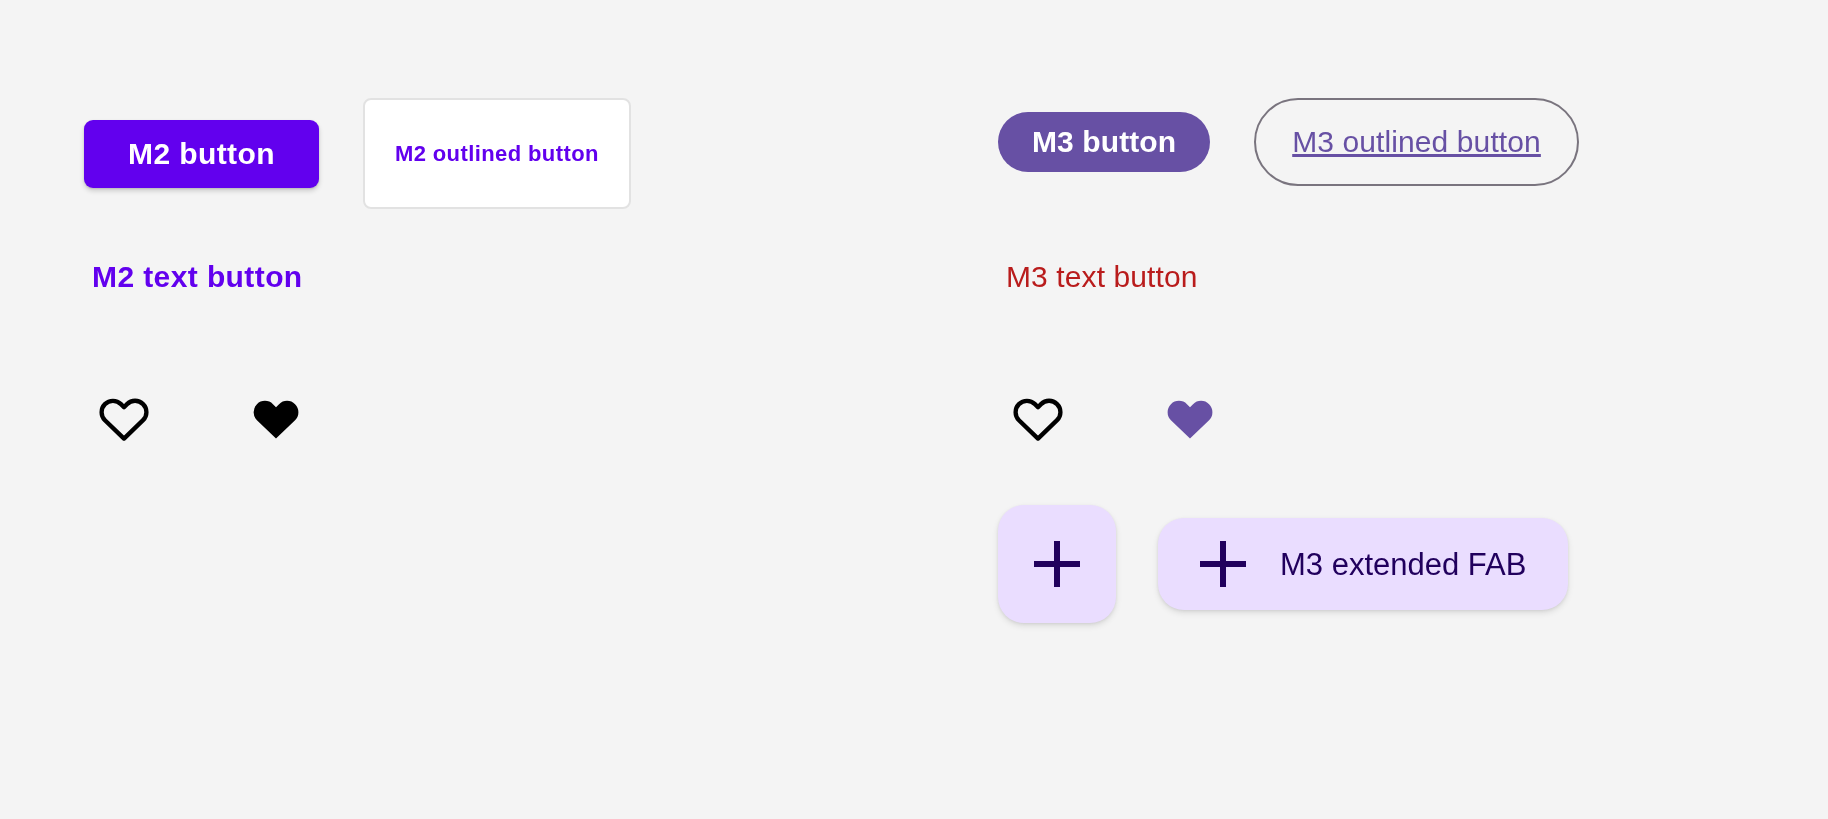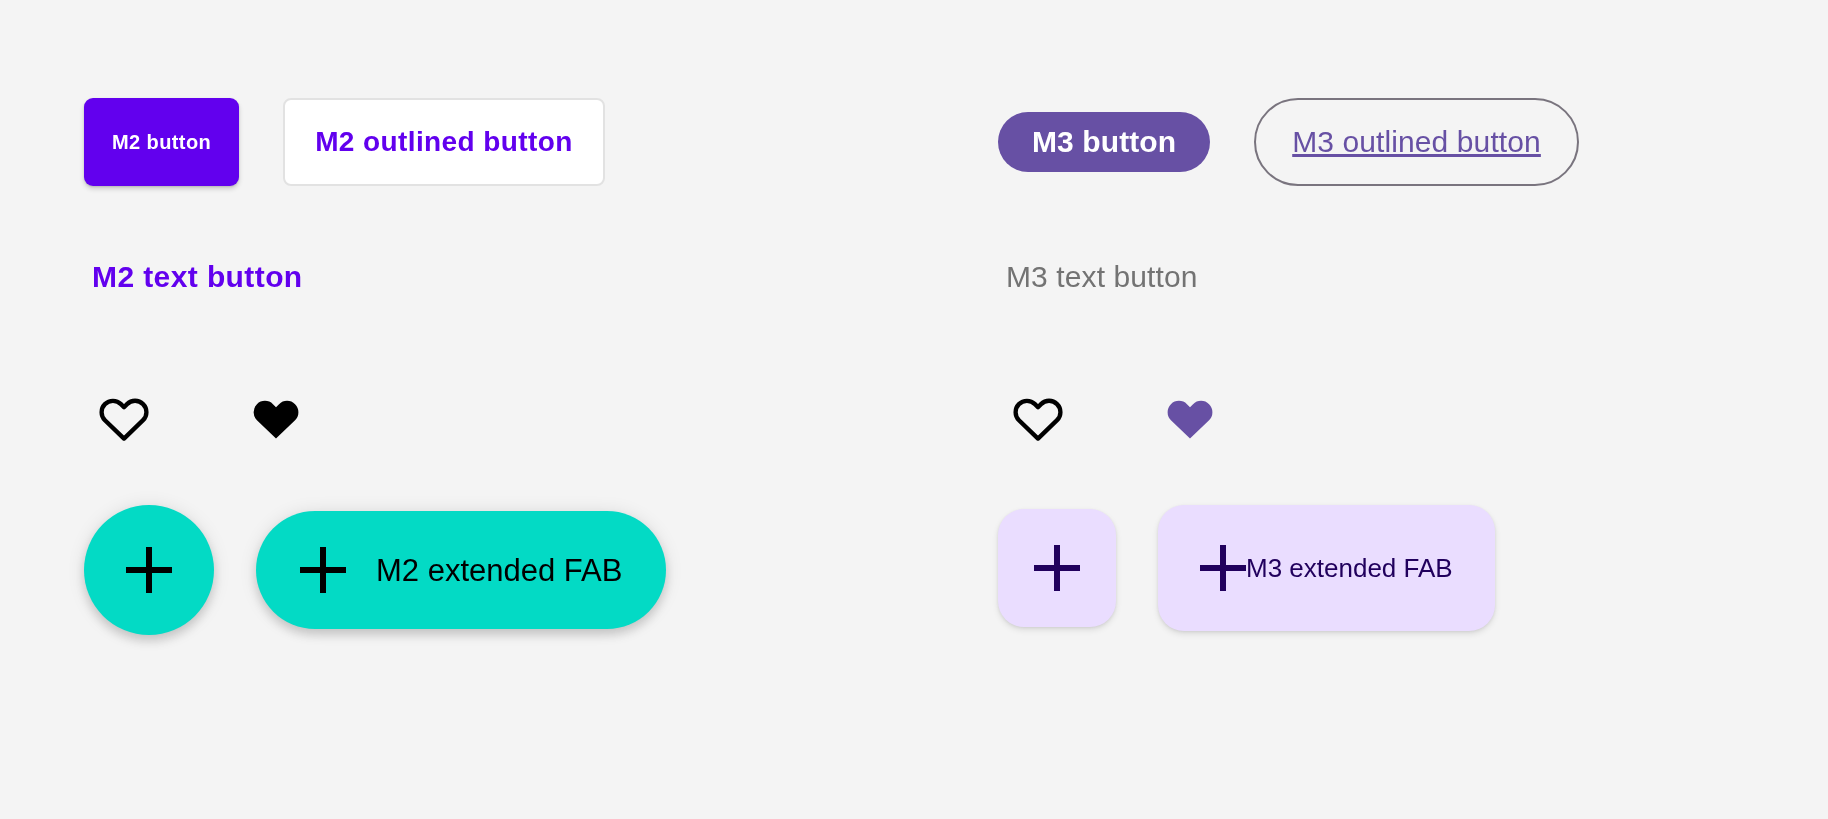--- a/index.html
+++ b/index.html
@@ -46,40 +46,40 @@
     display: inline-flex;
     align-items: center;
     justify-content: center;
     cursor: pointer;
     white-space: nowrap;
     font-family: "Liberation Sans", sans-serif;
   }
 
   
   .btn-m2-filled {
-    height: 88px;
-    padding: 0 28px;
+    height: 68px;
+    padding: 0 44px;
     background: #6200ee;
     color: #ffffff;
     border-radius: 9px;
-    font-size: 20px;
+    font-size: 30px;
     font-weight: 700;
     letter-spacing: 0.4px;
     box-shadow: 0 3px 5px rgba(0,0,0,0.16), 0 1px 2px rgba(0,0,0,0.12);
   }
 
   
   .btn-m2-outlined {
-    height: 88px;
+    height: 111px;
     padding: 0 30px;
     background: #ffffff;
     color: #6200ee;
     border: 2px solid #e2e2e2;
     border-radius: 8px;
-    font-size: 28px;
+    font-size: 22px;
     font-weight: 700;
     letter-spacing: 0.4px;
   }
 
   
   .btn-m3-filled {
     height: 60px;
     padding: 0 34px;
     background: #6750a4;
     color: #ffffff;
@@ -118,21 +118,21 @@
     font-size: 30px;
     font-family: "Liberation Sans", sans-serif;
     white-space: nowrap;
   }
   .btn-text-m2 {
     color: #6200ee;
     font-weight: 700;
     letter-spacing: 0.4px;
   }
   .btn-text-m3 {
-    color: #737373;
+    color: #b91c1c;
     font-weight: 400;
     letter-spacing: 0.1px;
   }
 
   
   .row-icons {
     position: absolute;
     top: 390px;
     left: 96px;
     display: flex;
@@ -198,26 +198,27 @@
   .fab-m3-round {
     width: 118px;
     height: 118px;
     border-radius: 26px;
     background: #eaddff;
     color: #21005d;
     box-shadow: 0 3px 6px rgba(0,0,0,0.10), 0 1px 3px rgba(0,0,0,0.07);
   }
   
   .fab-m3-ext {
-    height: 126px;
+    height: 92px;
     padding: 0 42px;
     border-radius: 26px;
     background: #eaddff;
     color: #21005d;
-    font-size: 26px;
+    gap: 34px;
+    font-size: 31px;
     font-weight: 400;
     box-shadow: 0 3px 6px rgba(0,0,0,0.10), 0 1px 3px rgba(0,0,0,0.07);
   }
 
   .plus {
     display: inline-block;
     position: relative;
     width: 46px;
     height: 46px;
     flex: 0 0 auto;
@@ -266,29 +267,20 @@
       </button>
       <button class="icon-btn">
         <span>
           <svg width="52" height="52" viewBox="0 0 24 24" fill="#000000">
             <path d="M20.8 5.6a5.2 5.2 0 0 0-7.4 0L12 7l-1.4-1.4a5.2 5.2 0 1 0-7.4 7.4L12 21.5l8.8-8.5a5.2 5.2 0 0 0 0-7.4z"></path>
           </svg>
         </span>
       </button>
     </div>
 
-    <div class="row-fabs">
-      <button class="fab fab-m2-round">
-        <span class="plus"></span>
-      </button>
-      <button class="fab fab-m2-ext">
-        <span class="plus"></span>
-        <span class="fab-label">M2 extended FAB</span>
-      </button>
-    </div>
 
   </div>
 
   <div class="col col-m3">
 
     <div class="row-buttons">
       <button class="btn btn-m3-filled">M3 button</button>
       <button class="btn btn-m3-outlined">M3 outlined button</button>
     </div>
 

